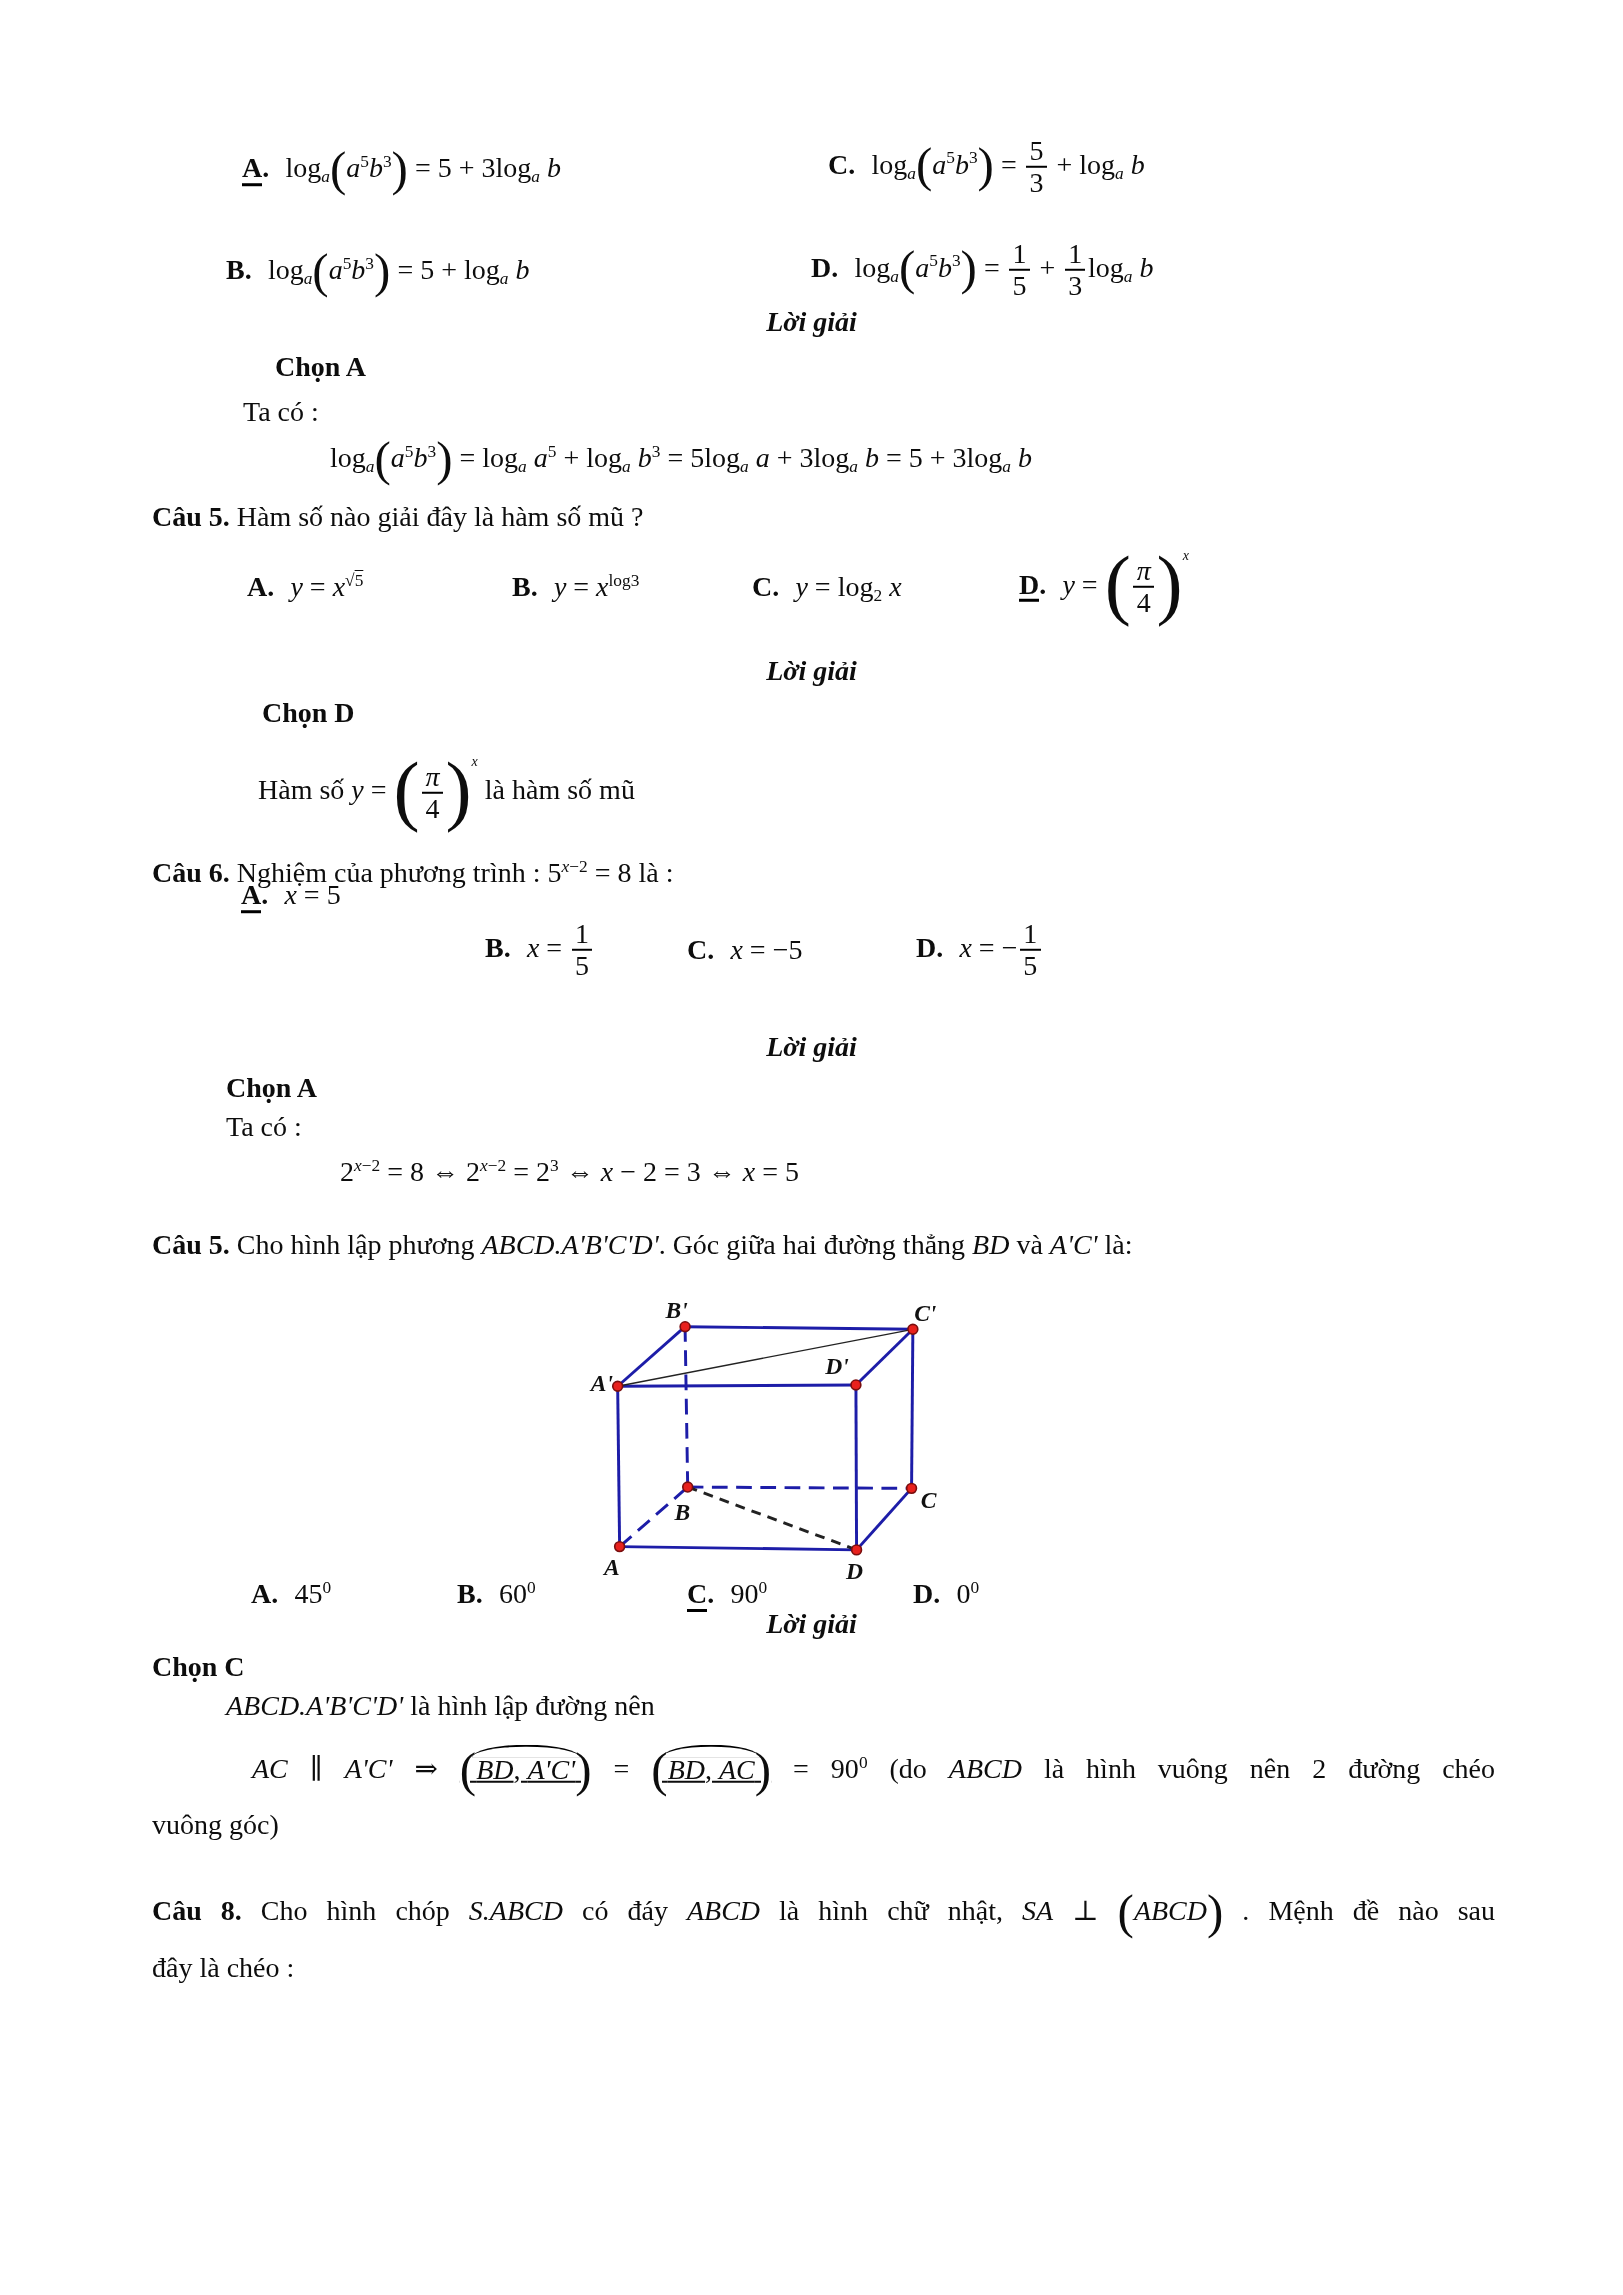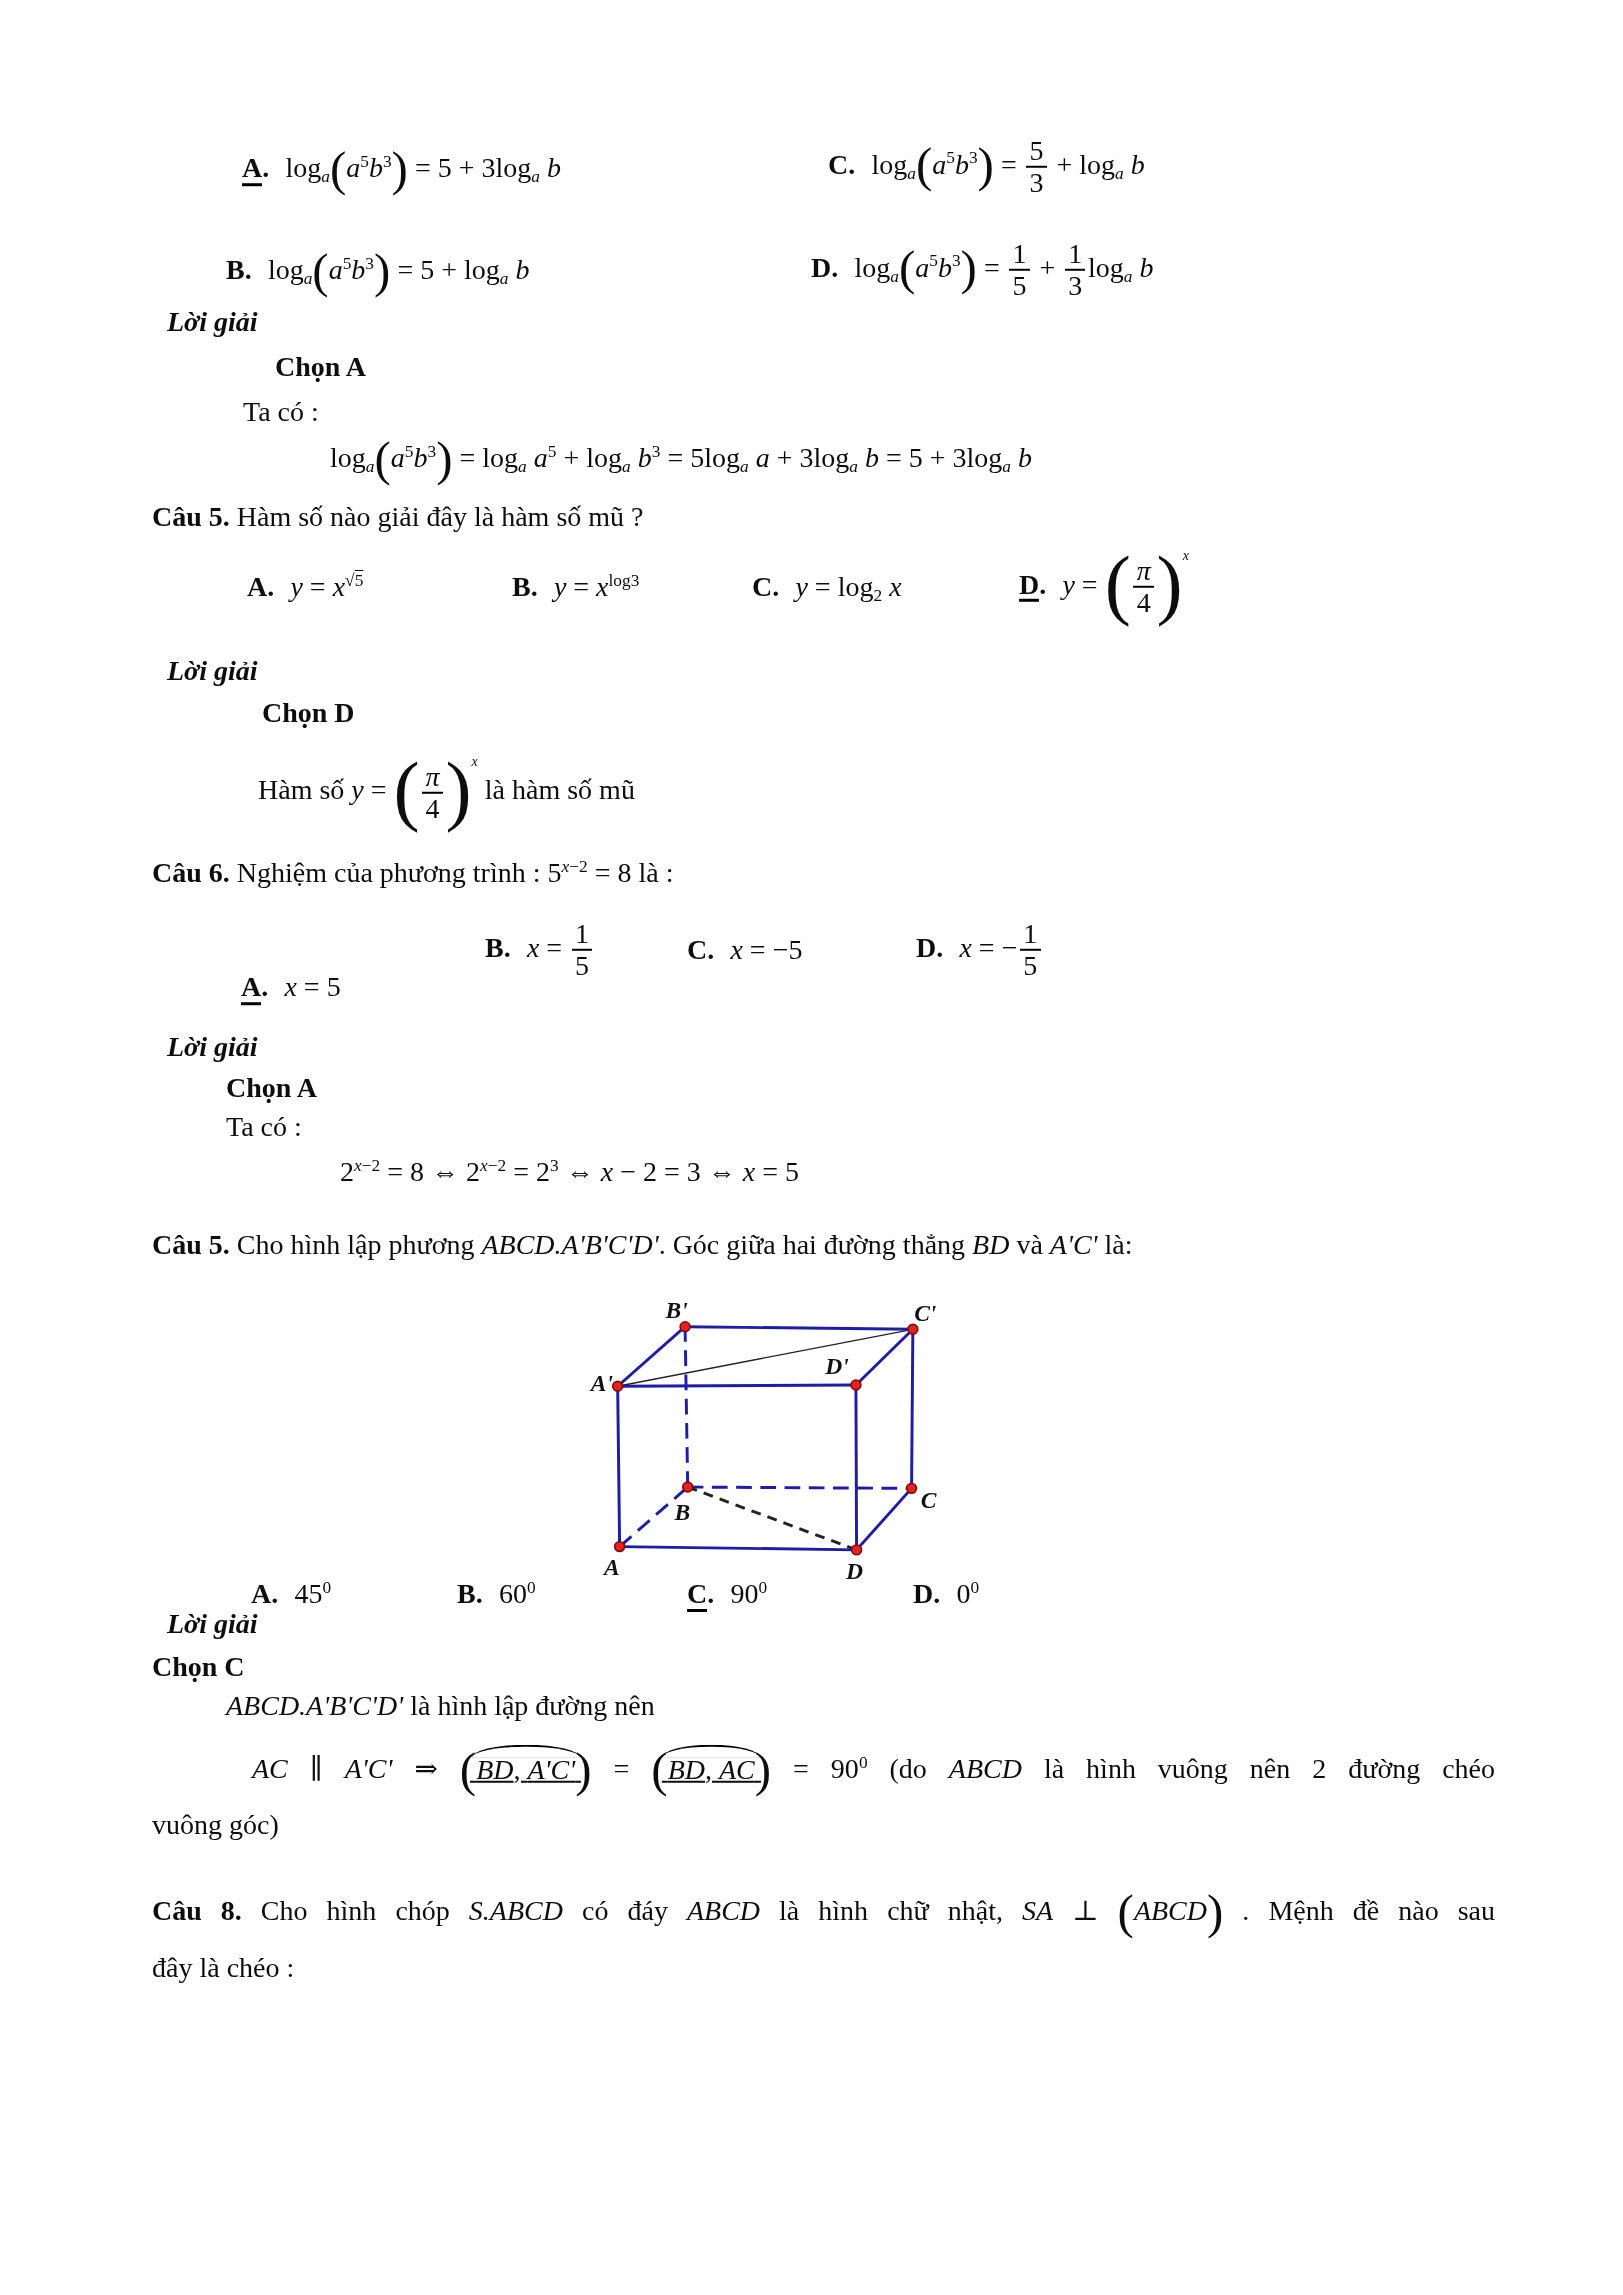--- a/index.html
+++ b/index.html
@@ -1,20 +1,20 @@
 <!DOCTYPE html>
 <html style="font-size:10.5px"><head>
 <meta charset="utf-8">
 <style>
   html,body{margin:0;padding:0}
   body{width:1623px;height:2295px;background:#ffffff;position:relative;
        font-family:"Liberation Serif","DejaVu Serif",serif;font-size:28px;color:#0d0d0d;}
   .abs{position:absolute;white-space:nowrap;}
   .vc{transform:translateY(-50%);}
-  .center{left:167px;width:1343px;}
+  .center{left:140px;width:1343px;text-align:center;}
   .loi{font-weight:bold;font-style:italic;}
   .bold{font-weight:bold;}
   .choice .cl{font-weight:bold;margin-right:9.2px;}
   .u{display:inline-block;border-bottom:3.3px solid #000;line-height:1.02;}
   .mi{font-style:italic;}
   .mr{}
   .ol{text-decoration:overline;}
   sub,sup{font-size:62%;line-height:0;}
   sub{vertical-align:-0.3em;}
   sup{vertical-align:0.6em;}
@@ -72,21 +72,21 @@
 </div>
 <div class="abs choice vc" style="left:1019px;top:587px">
   <span class="cl"><span class="u">D</span><span>.</span></span>
   <span class="cm"><span class="mi">y</span><span class="mr"> = </span><span class="bigp s2">(</span><span class="frac"><span class="num"><span class="mi">π</span></span><span class="den">4</span></span><span class="bigp s2">)</span><sup class="h"><span class="mi">x</span></sup></span>
 </div>
 <div class="abs center loi" style="top:655px">Lời giải</div>
 <div class="abs bold" style="left:262px;top:697px">Chọn D</div>
 <div class="abs vc" style="left:258px;top:793px"><span class="mr">Hàm số </span><span class="mi">y</span><span class="mr"> = </span><span class="bigp s2">(</span><span class="frac"><span class="num"><span class="mi">π</span></span><span class="den">4</span></span><span class="bigp s2">)</span><sup class="h"><span class="mi">x</span></sup><span class="mr"> là hàm số mũ</span></div>
 
 <div class="abs" style="left:152px;top:857px"><b>Câu 6.</b><span class="mr"> Nghiệm của phương trình : 5</span><sup><span class="mi">x</span><span class="mr">−2</span></sup><span class="mr"> = 8  là :</span></div>
-<div class="abs choice vc" style="left:241px;top:988px">
+<div class="abs choice vc" style="left:241px;top:896px">
   <span class="cl"><span class="u">A</span><span>.</span></span>
   <span class="cm"><span class="mi">x</span><span class="mr"> = 5</span></span>
 </div>
 <div class="abs choice vc" style="left:485px;top:950px">
   <span class="cl"><span>B</span><span>.</span></span>
   <span class="cm"><span class="mi">x</span><span class="mr"> = </span><span class="frac"><span class="num">1</span><span class="den">5</span></span></span>
 </div>
 <div class="abs choice vc" style="left:687px;top:950px">
   <span class="cl"><span>C</span><span>.</span></span>
   <span class="cm"><span class="mi">x</span><span class="mr"> = −5</span></span>

